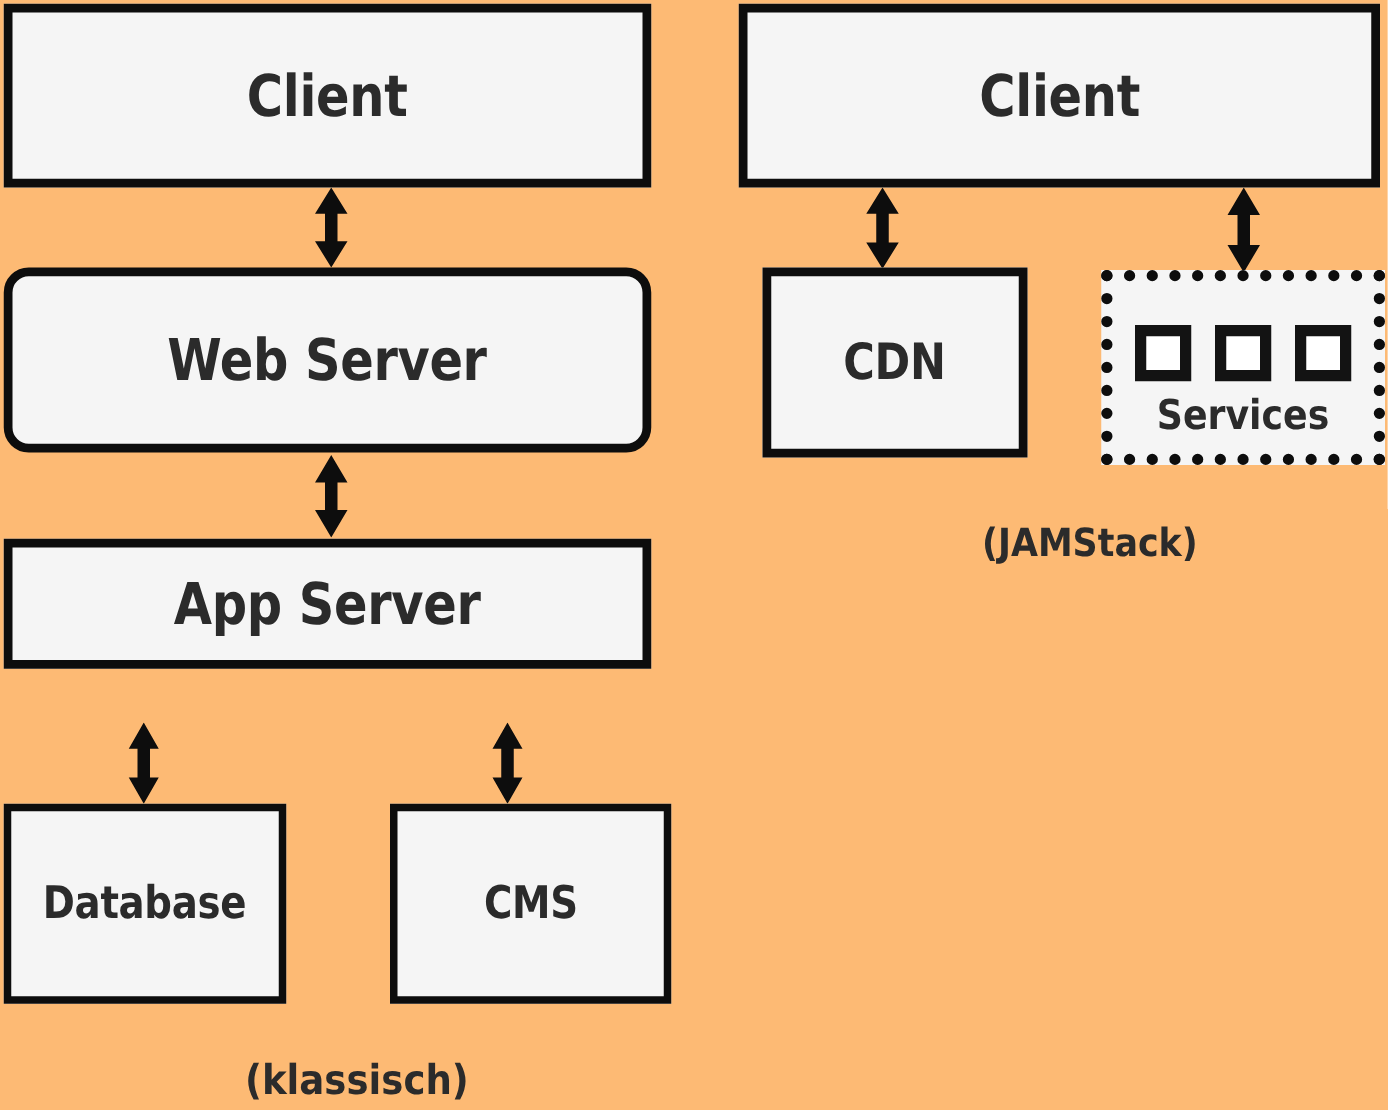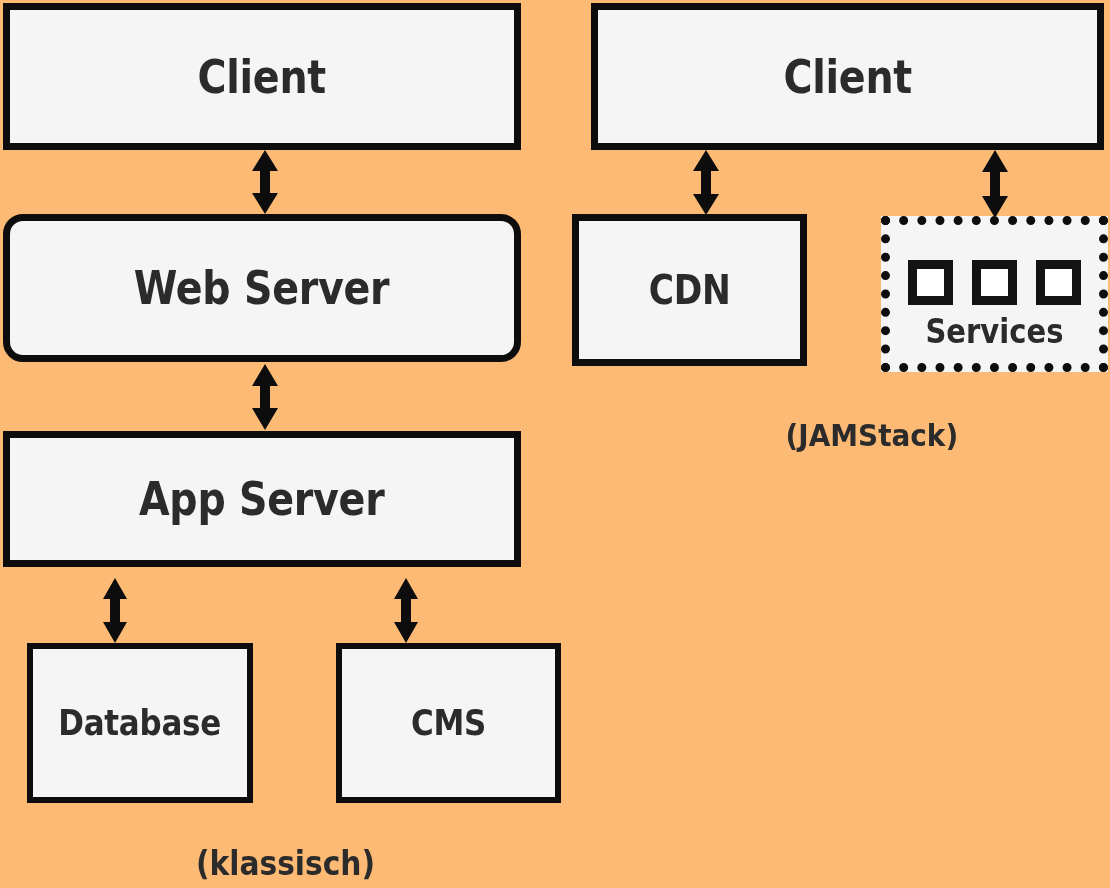--- a/index.html
+++ b/index.html
@@ -24,21 +24,20 @@
     position: absolute;
     box-sizing: border-box;
     background: #f5f5f5;
     border: 7px solid #0d0d0d;
     display: flex;
     align-items: center;
     justify-content: center;
   }
   .node.thin {
     border-width: 6px;
-    margin-left: 24px;
   }
   .node-label {
     font-family: "DejaVu Sans", sans-serif;
     font-weight: 700;
     color: #2b2b2b;
     letter-spacing: -0.3px;
     text-align: center;
     line-height: 1;
     transform: scaleX(0.86);
   }
@@ -106,21 +105,21 @@
   </svg>
 
   <div class="node" style="left:3px; top:214px; width:518px; height:148px;border-radius:20px;">
     <span class="node-label" style="font-size:46px;">Web Server</span>
   </div>
 
   <svg class="arrow" style="left:247px; top:364px;" width="36" height="66" viewBox="0 0 36 66">
     <path d="M18 0 L31 22 L23 22 L23 44 L31 44 L18 66 L5 44 L13 44 L13 22 L5 22 Z" fill="#0d0d0d"></path>
   </svg>
 
-  <div class="node" style="left:3px; top:431px; width:518px; height:136px;">
+  <div class="node" style="left:3px; top:431px; width:518px; height:104px;">
     <span class="node-label" style="font-size:46px;">App Server</span>
   </div>
 
   <svg class="arrow" style="left:98px; top:578px;" width="34" height="65" viewBox="0 0 34 65">
     <path d="M17 0 L29 21 L22 21 L22 44 L29 44 L17 65 L5 44 L12 44 L12 21 L5 21 Z" fill="#0d0d0d"></path>
   </svg>
 
   <svg class="arrow" style="left:389px; top:578px;" width="34" height="65" viewBox="0 0 34 65">
     <path d="M17 0 L29 21 L22 21 L22 44 L29 44 L17 65 L5 44 L12 44 L12 21 L5 21 Z" fill="#0d0d0d"></path>
   </svg>
@@ -140,21 +139,21 @@
   </div>
 
   <svg class="arrow" style="left:688px; top:150px;" width="36" height="65" viewBox="0 0 36 65">
     <path d="M18 0 L31 21 L23 21 L23 44 L31 44 L18 65 L5 44 L13 44 L13 21 L5 21 Z" fill="#0d0d0d"></path>
   </svg>
 
   <svg class="arrow" style="left:977px; top:150px;" width="36" height="68" viewBox="0 0 36 68">
     <path d="M18 0 L31 22 L23 22 L23 46 L31 46 L18 68 L5 46 L13 46 L13 22 L5 22 Z" fill="#0d0d0d"></path>
   </svg>
 
-  <div class="node" style="left:572px; top:214px; width:235px; height:152px;">
+  <div class="node" style="left:610px; top:214px; width:212px; height:152px;">
     <span class="node-label" style="font-size:40px;">CDN</span>
   </div>
 
   <div class="services-box" style="left:881px; top:216px; width:227px; height:156px;">
     <div class="service-icons">
       <div class="service-icon"></div>
       <div class="service-icon"></div>
       <div class="service-icon"></div>
     </div>
     <div class="services-label">Services</div>

